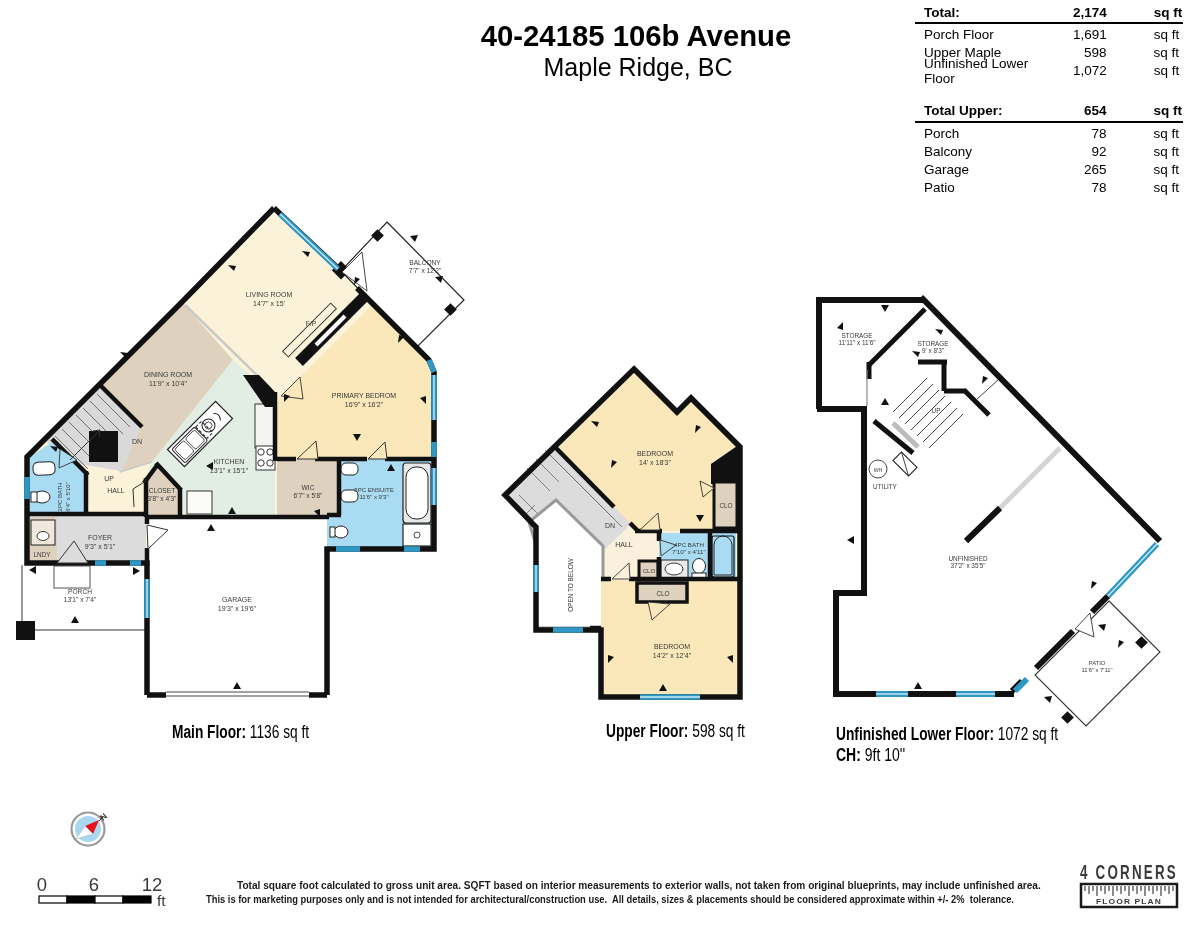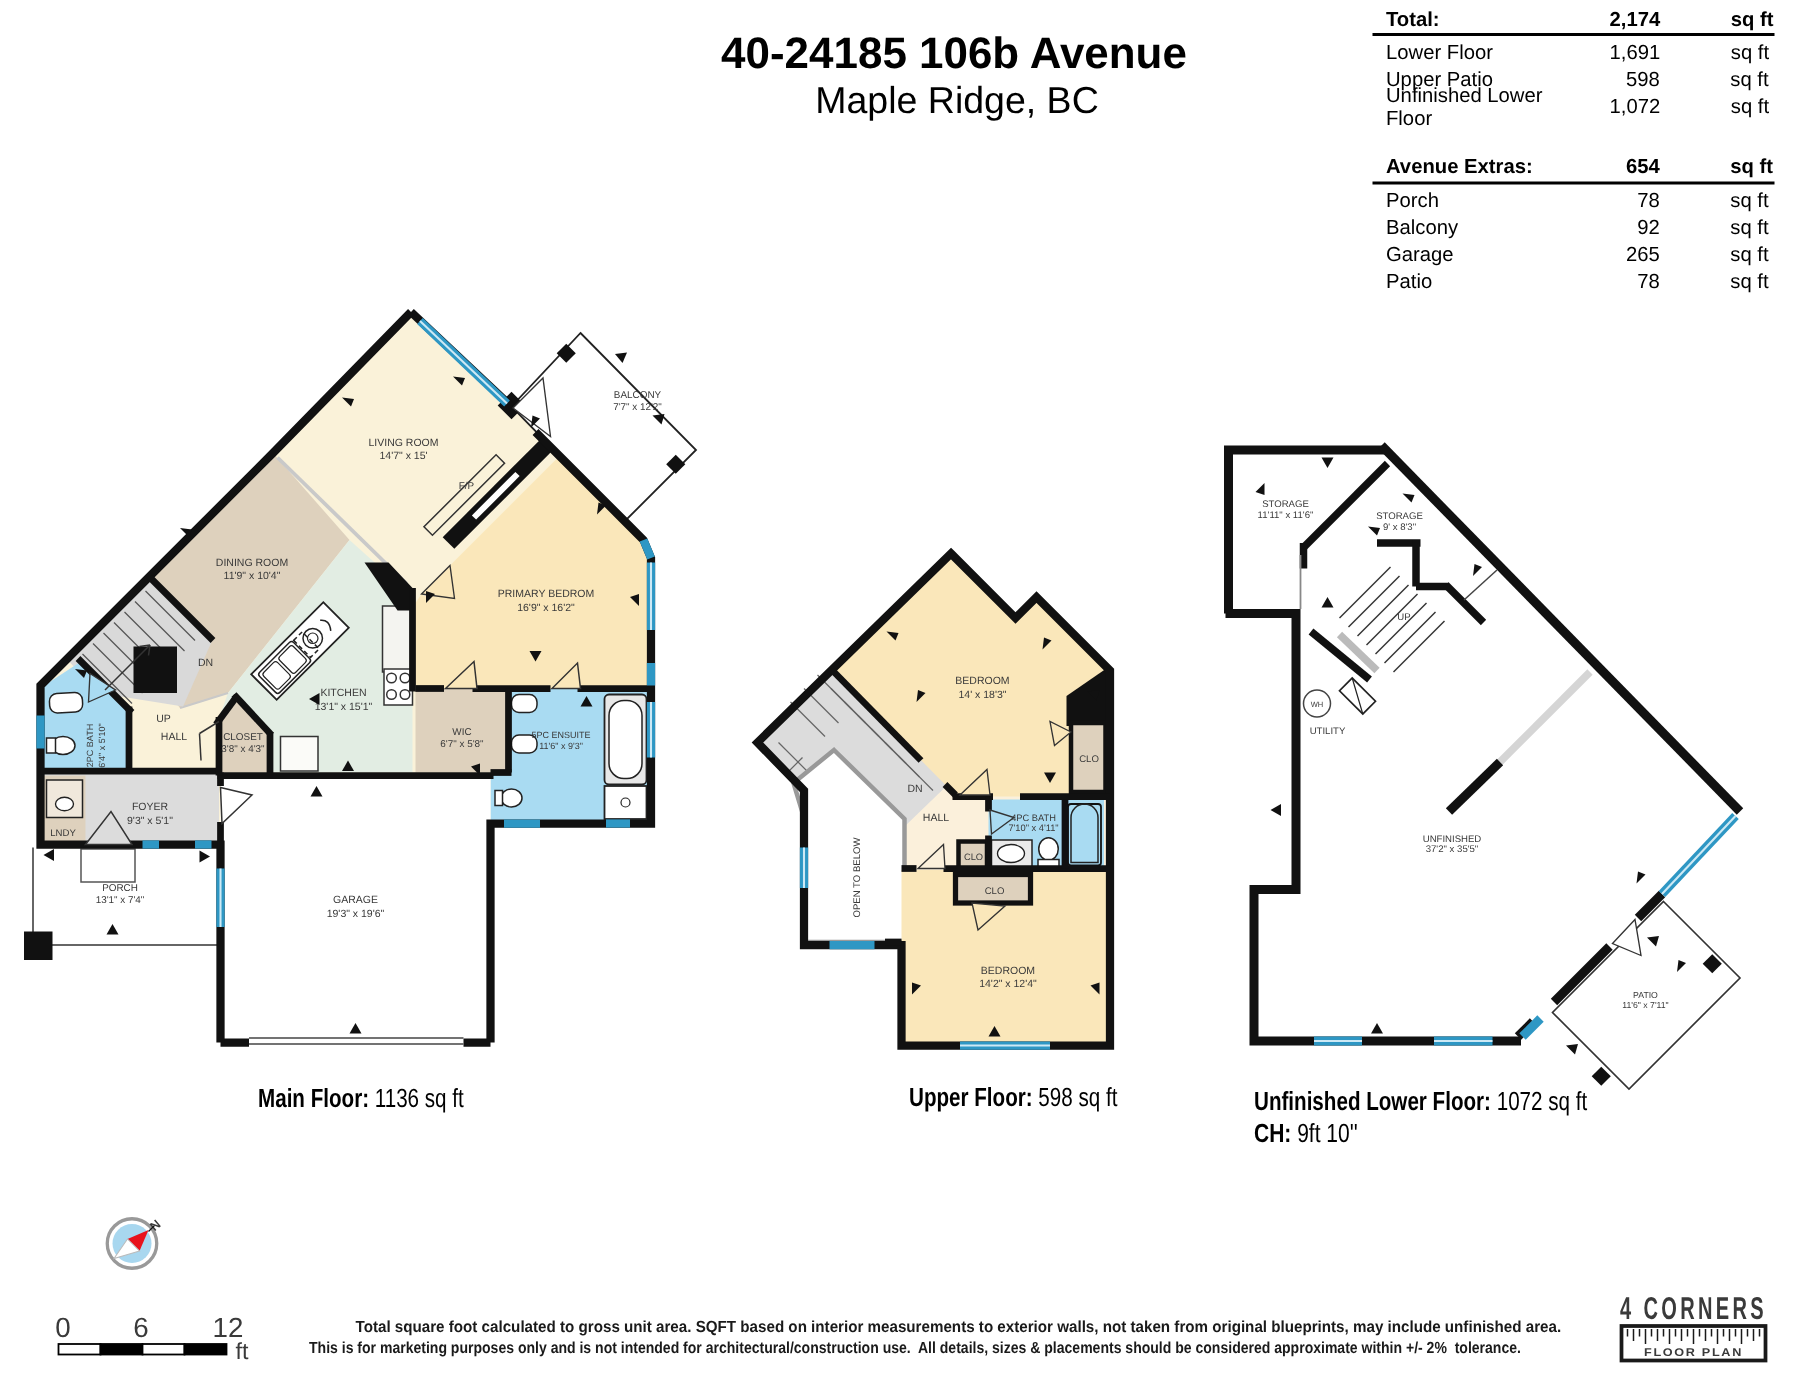--- a/index.html
+++ b/index.html
@@ -26,37 +26,37 @@
 <div class="abs" id="subtitle">Maple Ridge, BC</div>
 
 <div class="abs" id="tbl">
   <div class="trow b">
       <span class="nm">Total:</span>
       <span class="num">2,174</span>
       <span class="un">sq ft</span>
     </div>
   <div class="hr"></div>
   <div class="trow">
-      <span class="nm">Lower Floor</span>
+      <span class="nm">Porch Floor</span>
       <span class="num">1,691</span>
       <span class="un">sq ft</span>
     </div>
   <div class="trow">
-      <span class="nm">Upper Patio</span>
+      <span class="nm">Upper Maple</span>
       <span class="num">598</span>
       <span class="un">sq ft</span>
     </div>
   <div class="trow">
       <span class="nm">Unfinished Lower Floor</span>
       <span class="num">1,072</span>
       <span class="un">sq ft</span>
     </div>
   <div style="height:22px"></div>
   <div class="trow b">
-      <span class="nm">Avenue Extras:</span>
+      <span class="nm">Total Upper:</span>
       <span class="num">654</span>
       <span class="un">sq ft</span>
     </div>
   <div class="hr"></div>
   <div class="trow">
       <span class="nm">Porch</span>
       <span class="num">78</span>
       <span class="un">sq ft</span>
     </div>
   <div class="trow">

